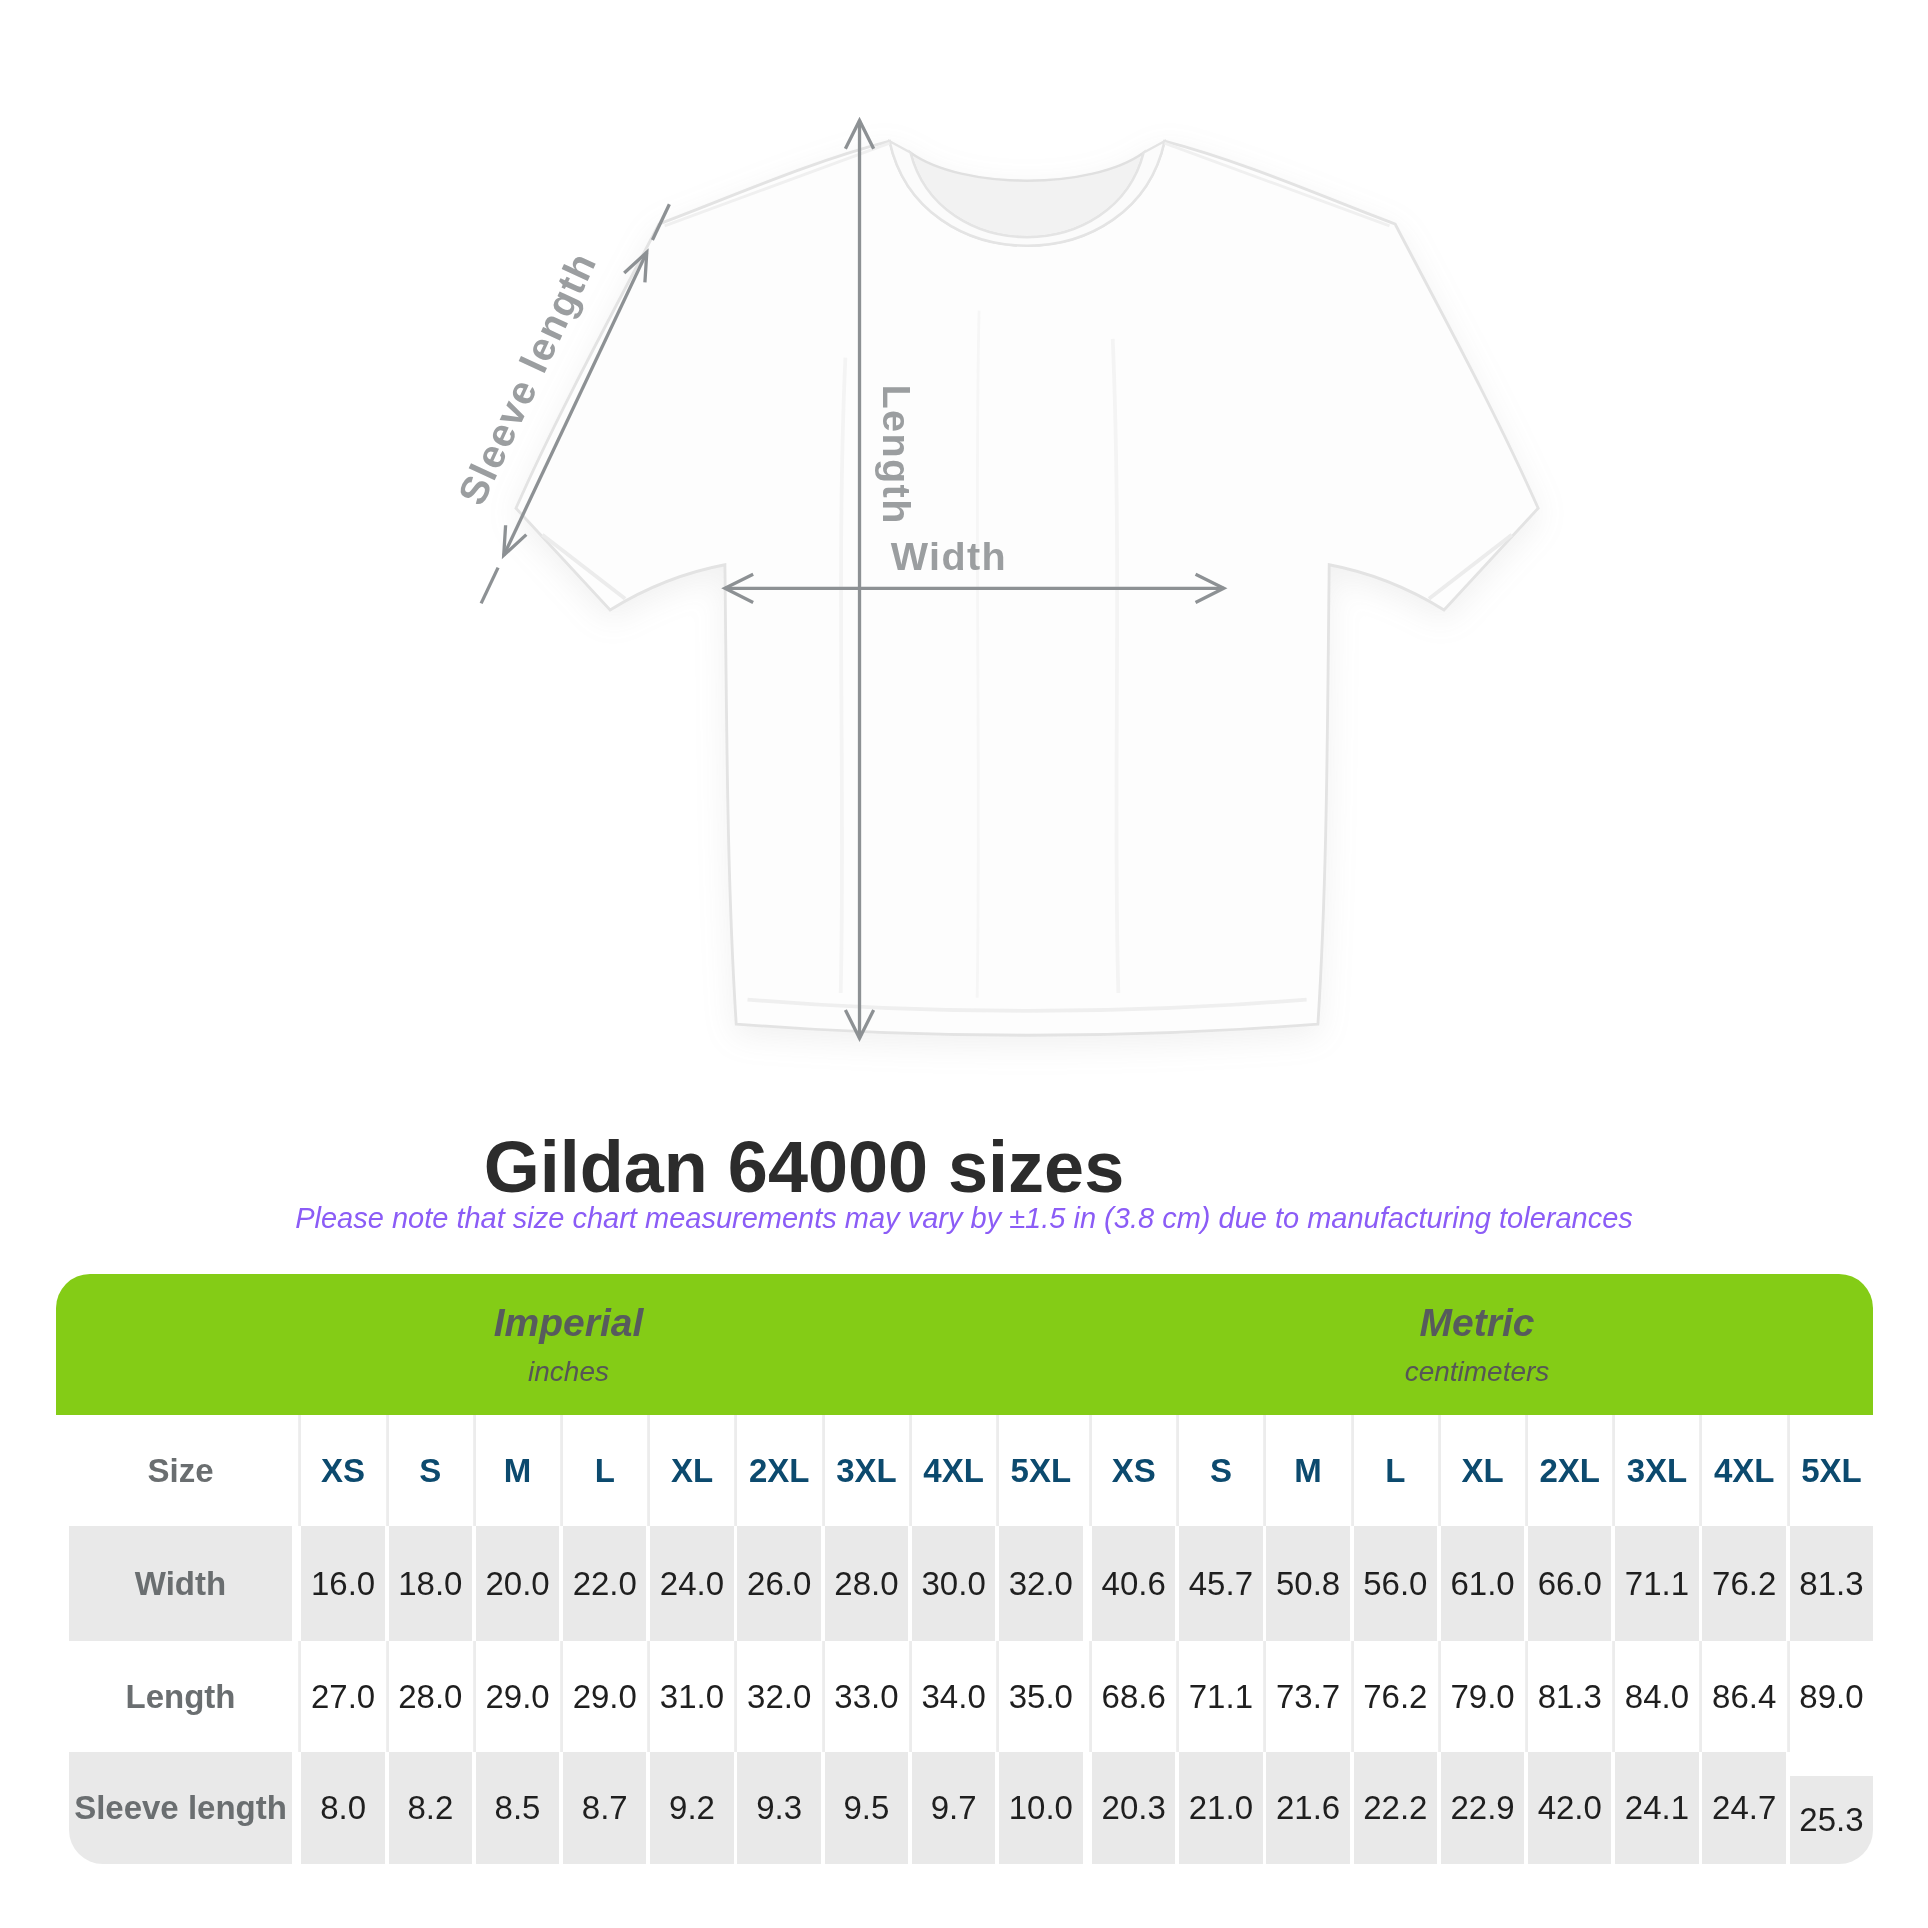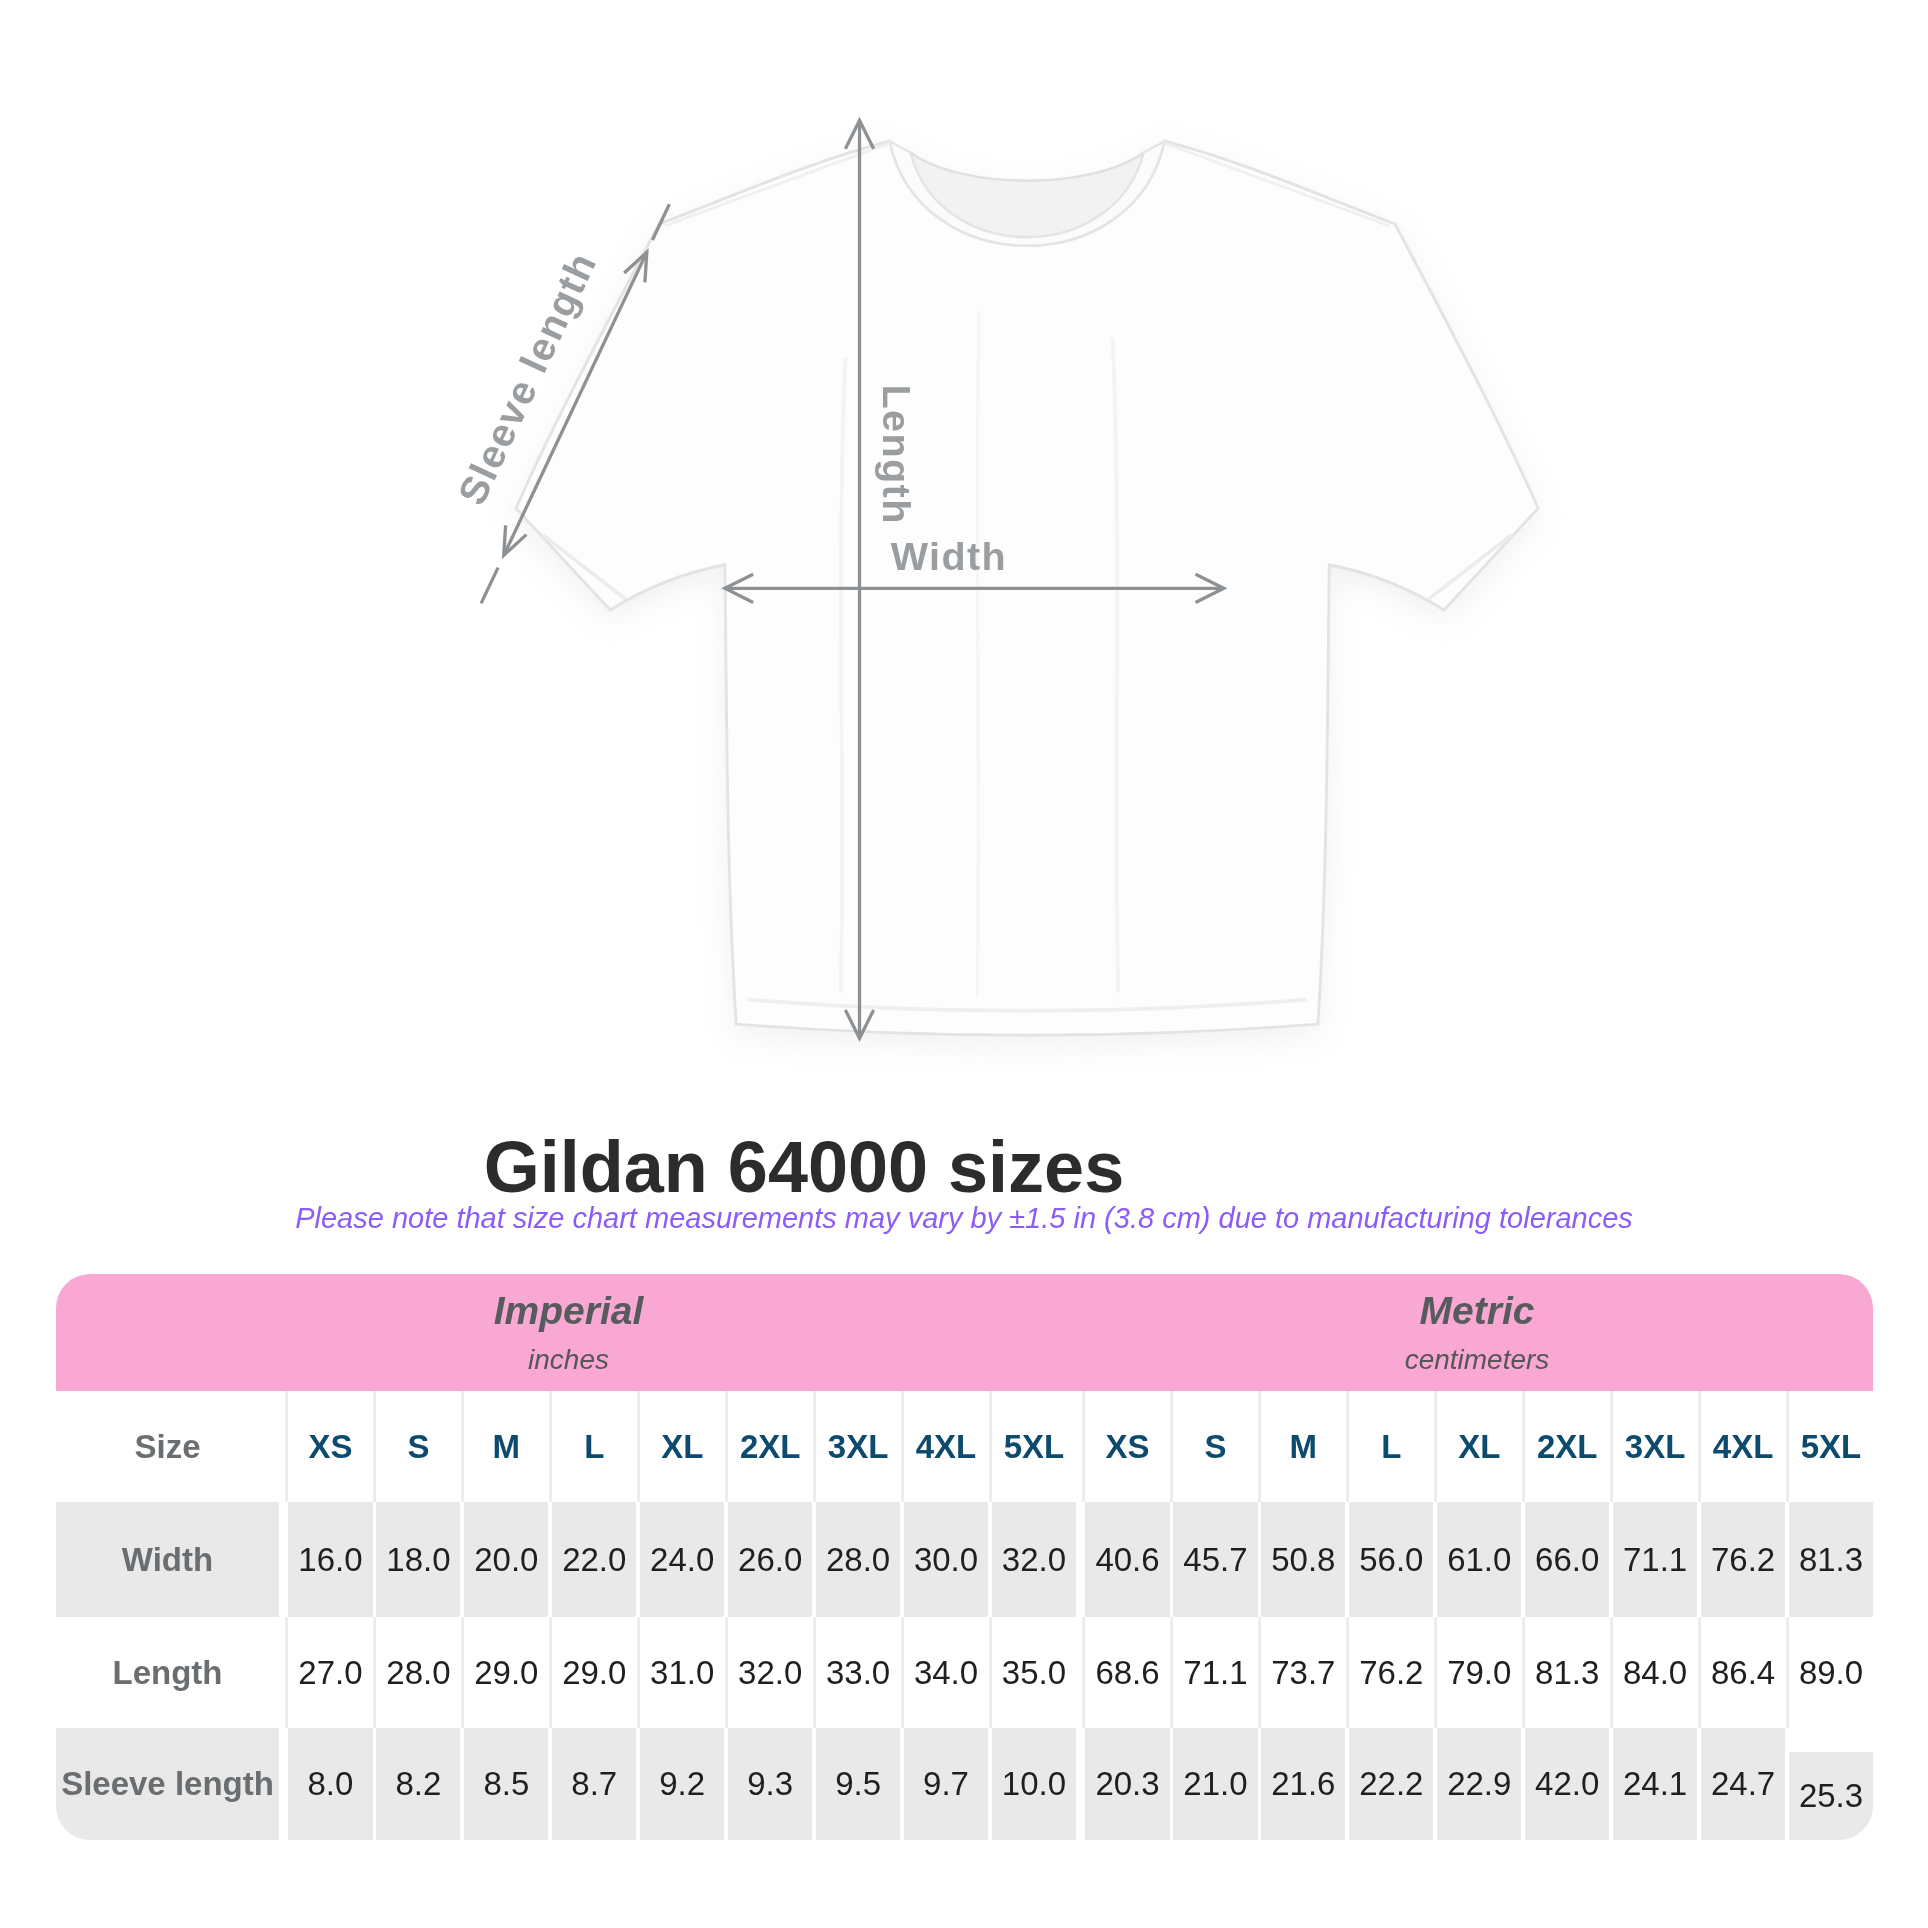--- a/index.html
+++ b/index.html
@@ -25,37 +25,37 @@
     text-align:center; font-size:72px; font-weight:bold; color:#2c2c2c;
   }
   .page-note {
     position:absolute; left:0; top:1202px; width:1928px;
     text-align:center; font-style:italic; font-size:29px; color:#8b5cf6;
   }
 
   
   .size-table { position:absolute; left:56px; top:1274px; width:1817px; }
 
-  .band { height:117px; background:#f9a8d4; border-radius:34px 34px 0 0; display:flex;text-align:center; }
+  .band { height:141px; background:#84cc16; border-radius:34px 34px 0 0; display:flex;text-align:center; }
   .band-half { display:flex; flex-direction:column; align-items:center; justify-content:center; }
   .band-half.imp { width:1025px; }
   .band-half.met { flex:1; }
   .band-title { font-size:39px; font-weight:bold; font-style:italic; color:#575b5d; }
   .band-sub   { font-size:28px; font-style:italic; color:#565656; margin-top:11.3px; }
 
   .trow { display:flex; align-items:stretch; }
   .h118 { height:111px; } .h122 { height:115px; } .h119 { height:112px; }
 
   .cell {
     flex:1; margin-left:3.8px;
     display:flex; align-items:center; justify-content:center;
     font-size:33px; color:#1f1f1f;
   }
   .cell.label {
-    flex:0 0 223px; margin-left:0;
+    flex:0 0 223px; margin-left:13px;
     font-weight:bold; color:#6a6e70;text-align:right;
   }
   .cell.first { margin-left:9.4px; }
   .cell.msep  { margin-left:9.4px; }
   .cell.sz    { font-weight:bold; color:#0c4a6e; }
 
   .row-gray .cell { background:#e9e9e9; }
   .row-white .cell:not(.label) { box-shadow:-2.8px 0 0 #ececec; }
 
   .row-last .cell.label { border-radius:0 0 0 34px; }

